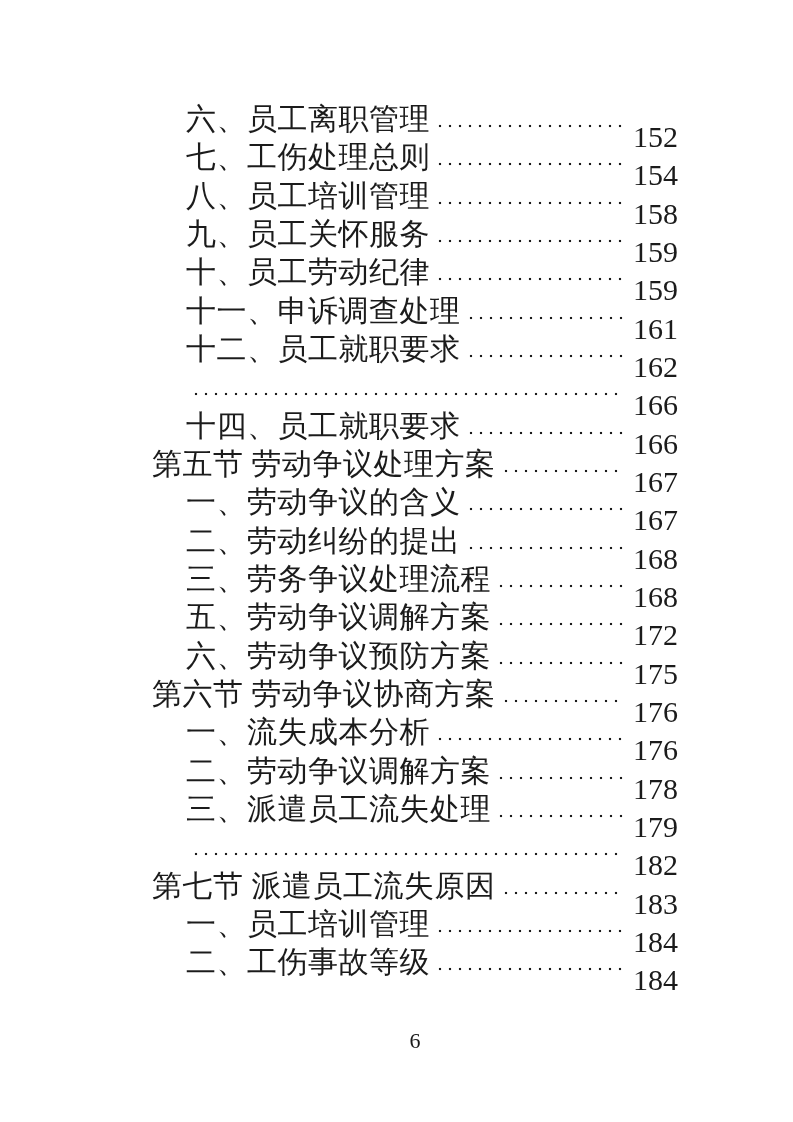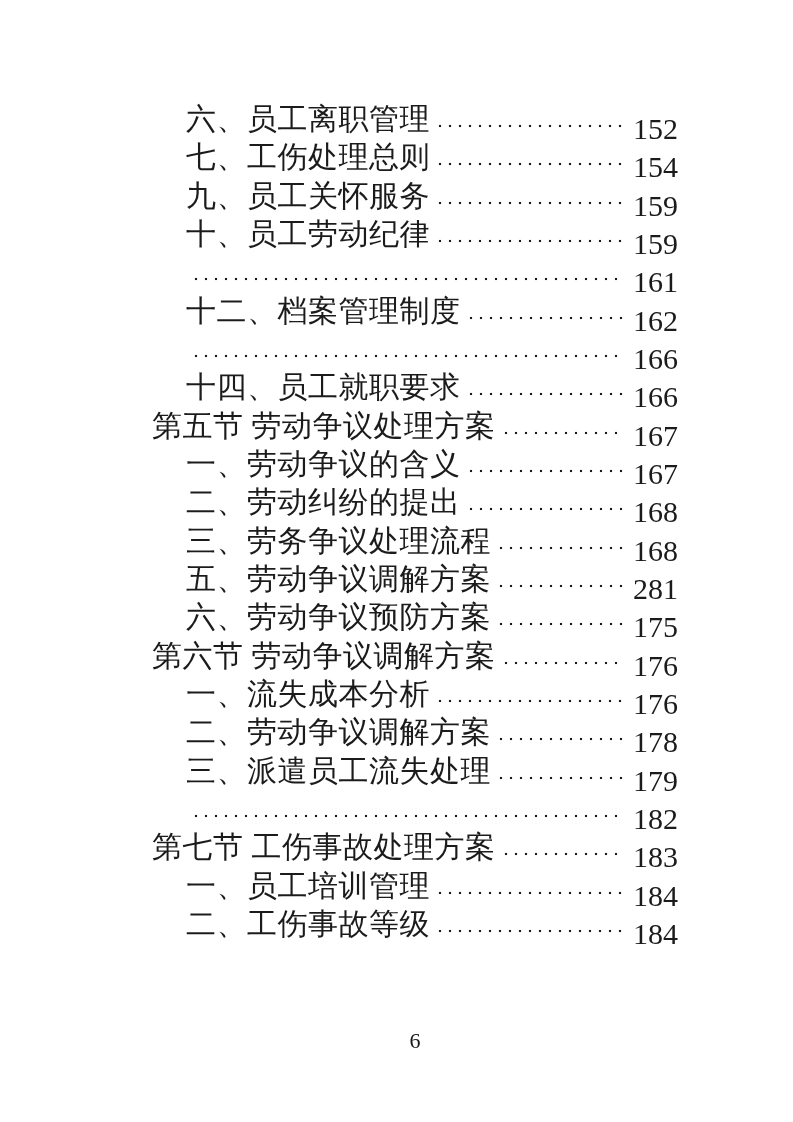--- a/index.html
+++ b/index.html
@@ -43,21 +43,21 @@
       margin-right: 10px;
       background-image: radial-gradient(circle, #1b1b1b 1.25px, rgba(0,0,0,0) 1.6px);
       background-size: 10px 4px;
       background-repeat: repeat-x;
       background-position: left 24px;
     }
     .page-num {
       min-width: 34px;
       text-align: right;
       position: relative;
-      top: 10px;
+      top: 18px;
     }
     .footer {
       position: absolute;
       left: 152px;
       top: 1028px;
       width: 526px;
       text-align: center;
       font-size: 22px;
       line-height: 26px;
     }
@@ -72,35 +72,41 @@
       <span class="toc-title">六、员工离职管理</span>
       <span class="leader"></span>
       <span class="page-num">152</span>
     </div>
       <div class="toc-row lvl2">
       <span class="toc-title">七、工伤处理总则</span>
       <span class="leader"></span>
       <span class="page-num">154</span>
     </div>
       <div class="toc-row lvl2">
+      <span class="toc-title">八、员工培训管理</span>
+      <span class="leader"></span>
+      <span class="page-num">158</span>
+    </div>
+      <div class="toc-row lvl2">
       <span class="toc-title">九、员工关怀服务</span>
       <span class="leader"></span>
       <span class="page-num">159</span>
     </div>
       <div class="toc-row lvl2">
       <span class="toc-title">十、员工劳动纪律</span>
       <span class="leader"></span>
       <span class="page-num">159</span>
     </div>
       <div class="toc-row lvl2">
+      <span class="toc-title">十一、申诉调查处理</span>
       <span class="leader"></span>
       <span class="page-num">161</span>
     </div>
       <div class="toc-row lvl2">
-      <span class="toc-title">十二、档案管理制度</span>
+      <span class="toc-title">十二、员工就职要求</span>
       <span class="leader"></span>
       <span class="page-num">162</span>
     </div>
       <div class="toc-row lvl2">
       <span class="leader"></span>
       <span class="page-num">166</span>
     </div>
       <div class="toc-row lvl2">
       <span class="toc-title">十四、员工就职要求</span>
       <span class="leader"></span>
@@ -122,29 +128,29 @@
       <span class="page-num">168</span>
     </div>
       <div class="toc-row lvl2">
       <span class="toc-title">三、劳务争议处理流程</span>
       <span class="leader"></span>
       <span class="page-num">168</span>
     </div>
       <div class="toc-row lvl2">
       <span class="toc-title">五、劳动争议调解方案</span>
       <span class="leader"></span>
-      <span class="page-num">281</span>
+      <span class="page-num">172</span>
     </div>
       <div class="toc-row lvl2">
       <span class="toc-title">六、劳动争议预防方案</span>
       <span class="leader"></span>
       <span class="page-num">175</span>
     </div>
       <div class="toc-row lvl1">
-      <span class="toc-title">第六节 劳动争议调解方案</span>
+      <span class="toc-title">第六节 劳动争议协商方案</span>
       <span class="leader"></span>
       <span class="page-num">176</span>
     </div>
       <div class="toc-row lvl2">
       <span class="toc-title">一、流失成本分析</span>
       <span class="leader"></span>
       <span class="page-num">176</span>
     </div>
       <div class="toc-row lvl2">
       <span class="toc-title">二、劳动争议调解方案</span>
@@ -154,21 +160,21 @@
       <div class="toc-row lvl2">
       <span class="toc-title">三、派遣员工流失处理</span>
       <span class="leader"></span>
       <span class="page-num">179</span>
     </div>
       <div class="toc-row lvl2">
       <span class="leader"></span>
       <span class="page-num">182</span>
     </div>
       <div class="toc-row lvl1">
-      <span class="toc-title">第七节 工伤事故处理方案</span>
+      <span class="toc-title">第七节 派遣员工流失原因</span>
       <span class="leader"></span>
       <span class="page-num">183</span>
     </div>
       <div class="toc-row lvl2">
       <span class="toc-title">一、员工培训管理</span>
       <span class="leader"></span>
       <span class="page-num">184</span>
     </div>
       <div class="toc-row lvl2">
       <span class="toc-title">二、工伤事故等级</span>

